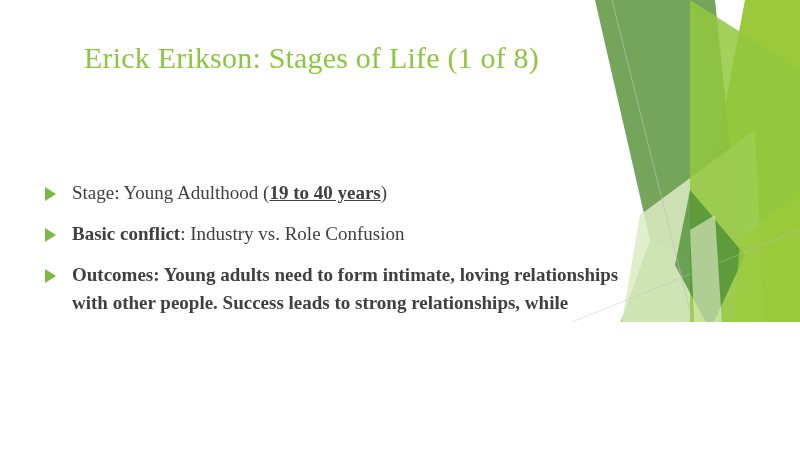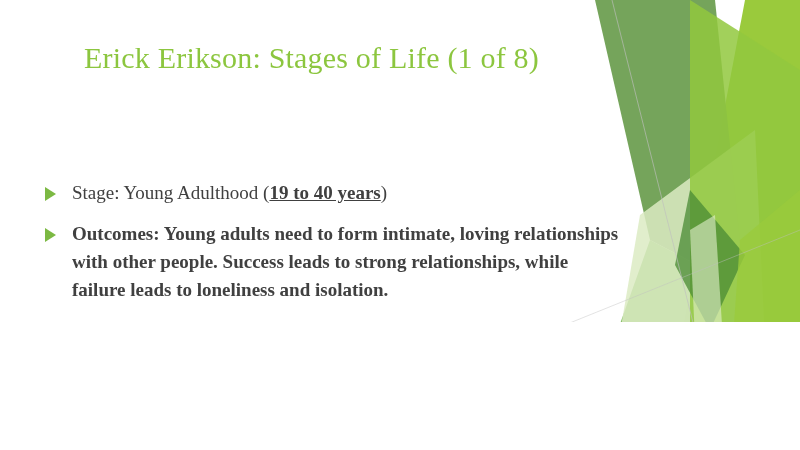--- a/index.html
+++ b/index.html
@@ -116,20 +116,24 @@
 
   <div class="title">Erick Erikson: Stages of Life (1 of 8)</div>
 
   <div class="body">
 
     <div class="bullet">
       <span class="marker"></span>
       <span class="txt"><span>Stage: Young Adulthood (</span><span class="bu">19 to 40 years</span><span>)</span></span>
     </div>
 
+    <div class="bullet">
+      <span class="marker"></span>
+      <span class="txt"><span class="b">Basic conflict</span><span>: Industry vs. Role Confusion</span></span>
+    </div>
 
 
     <div class="bullet all-bold">
       <span class="marker"></span>
       <span class="txt">Outcomes: Young adults need to form intimate, loving relationships with other people. Success leads to strong relationships, while failure leads to loneliness and isolation.</span>
     </div>
 
   </div>
 </div>
 

